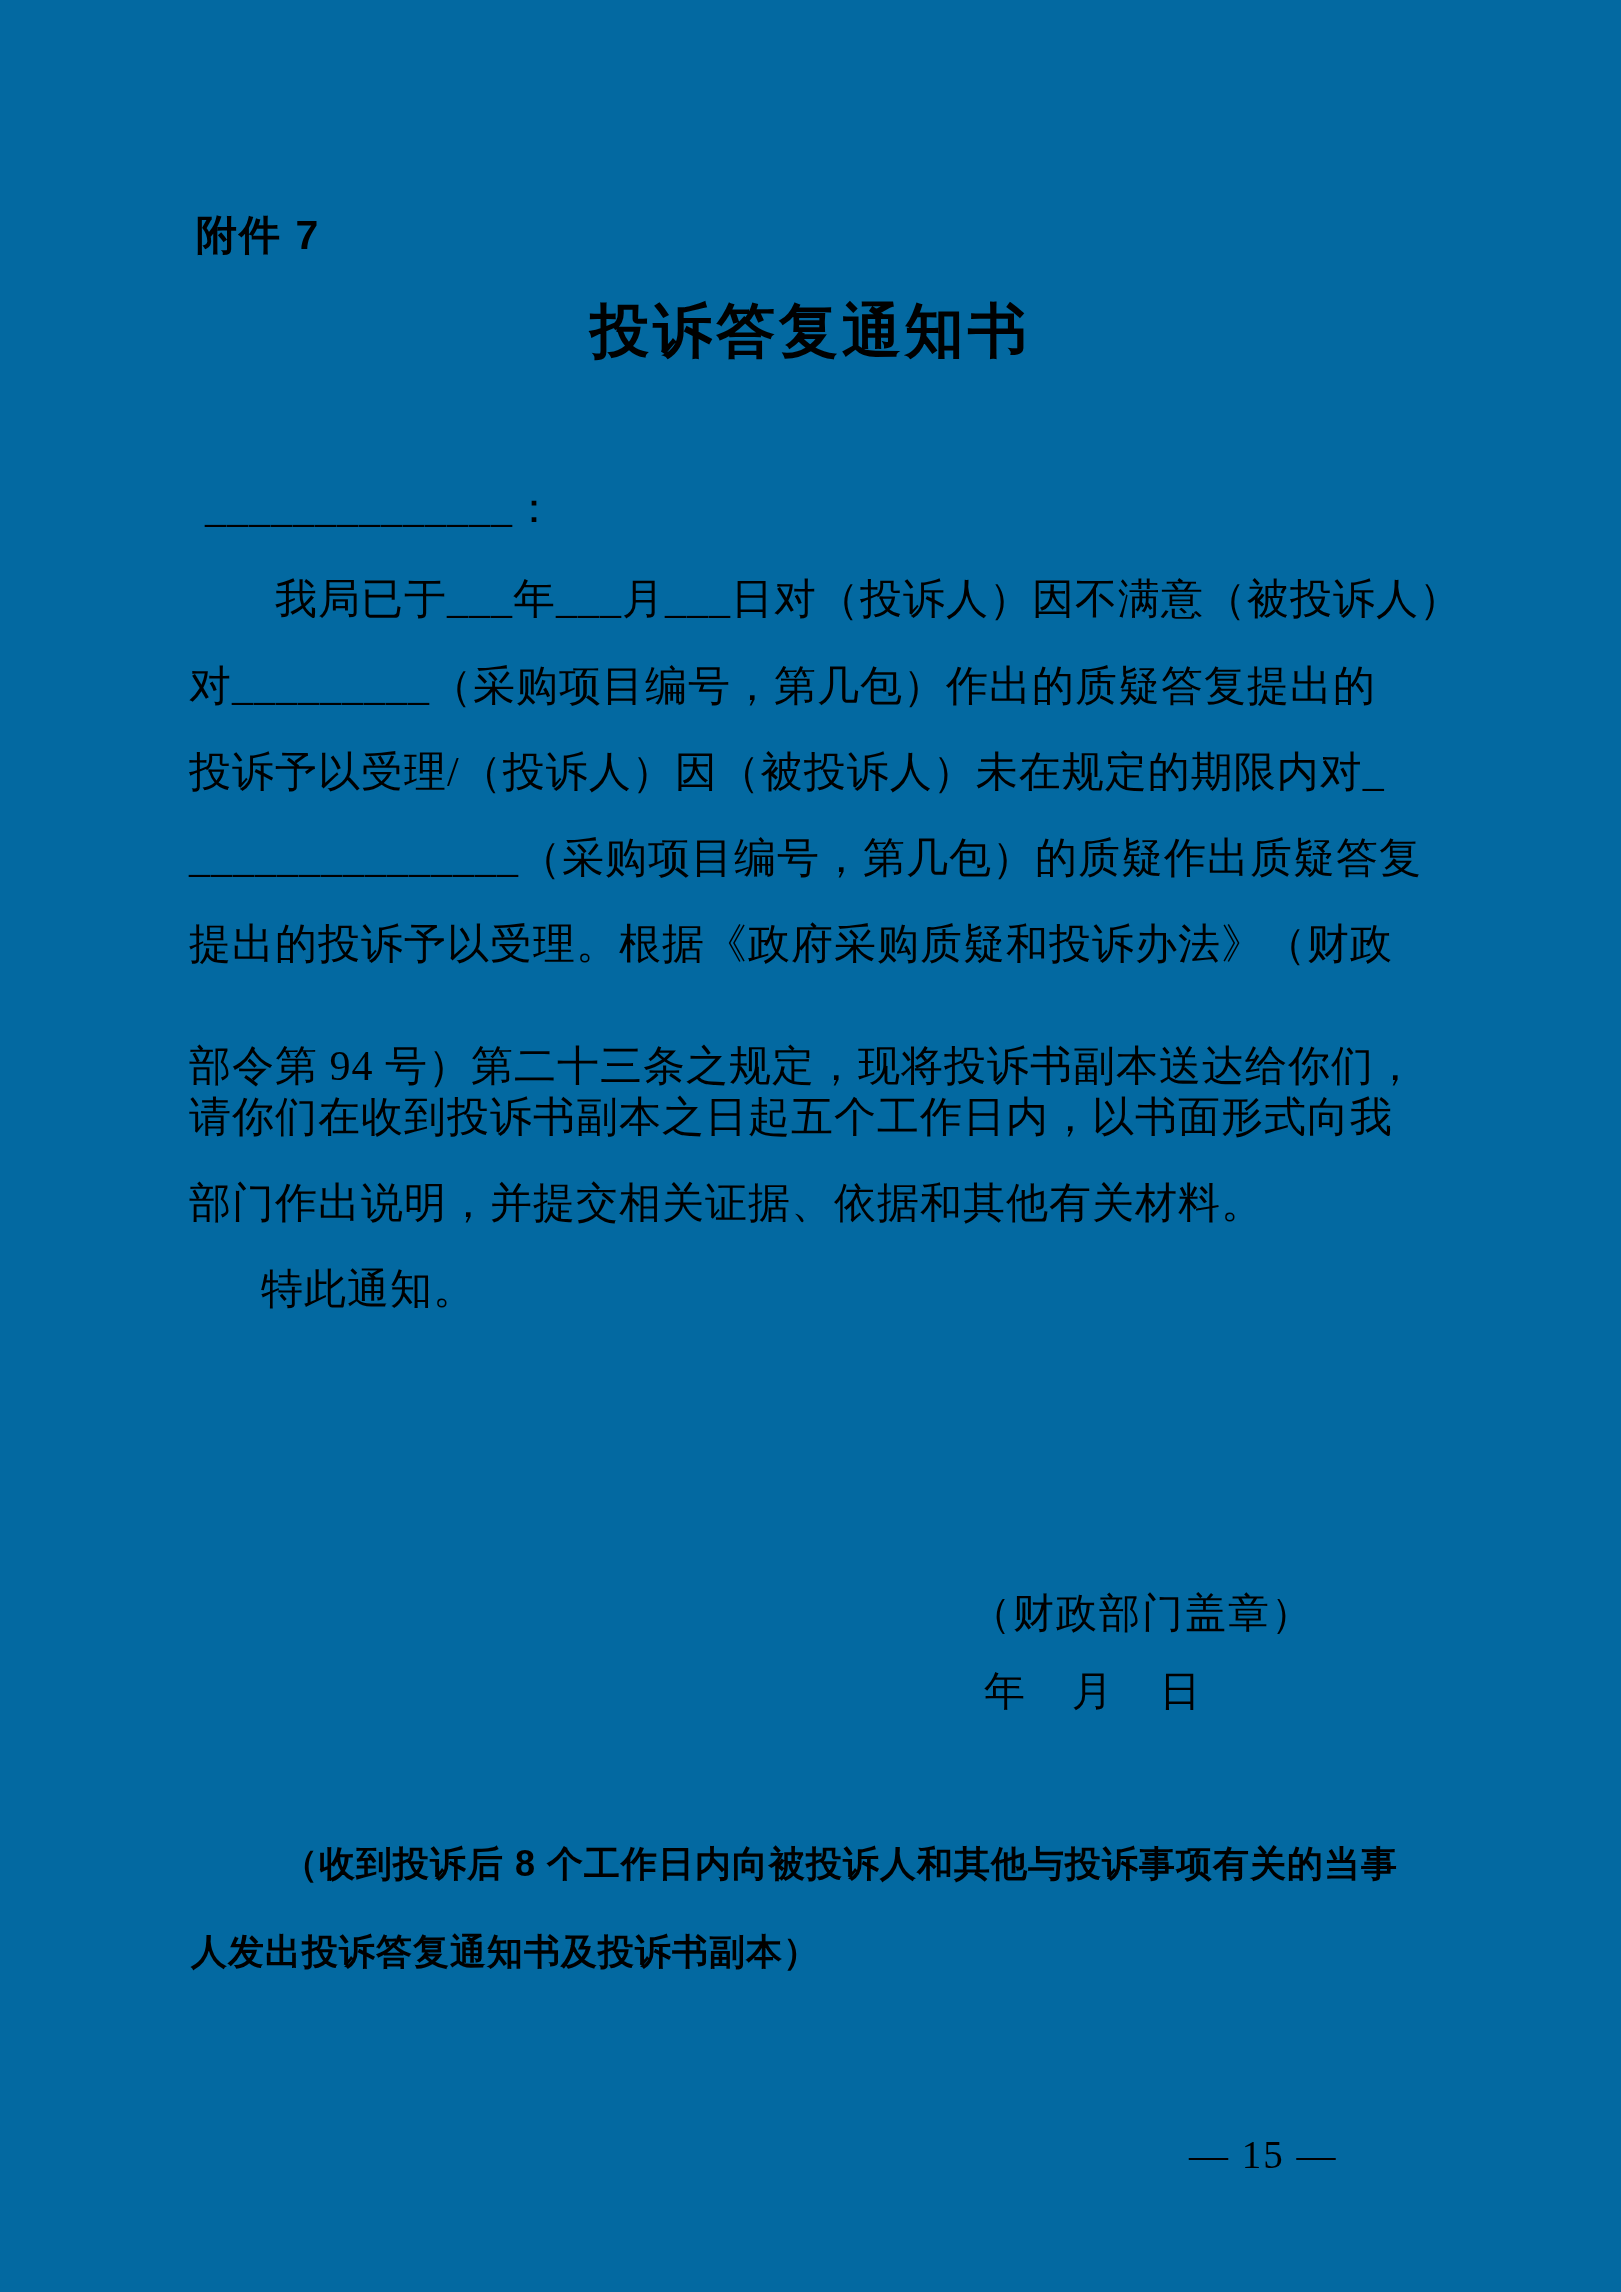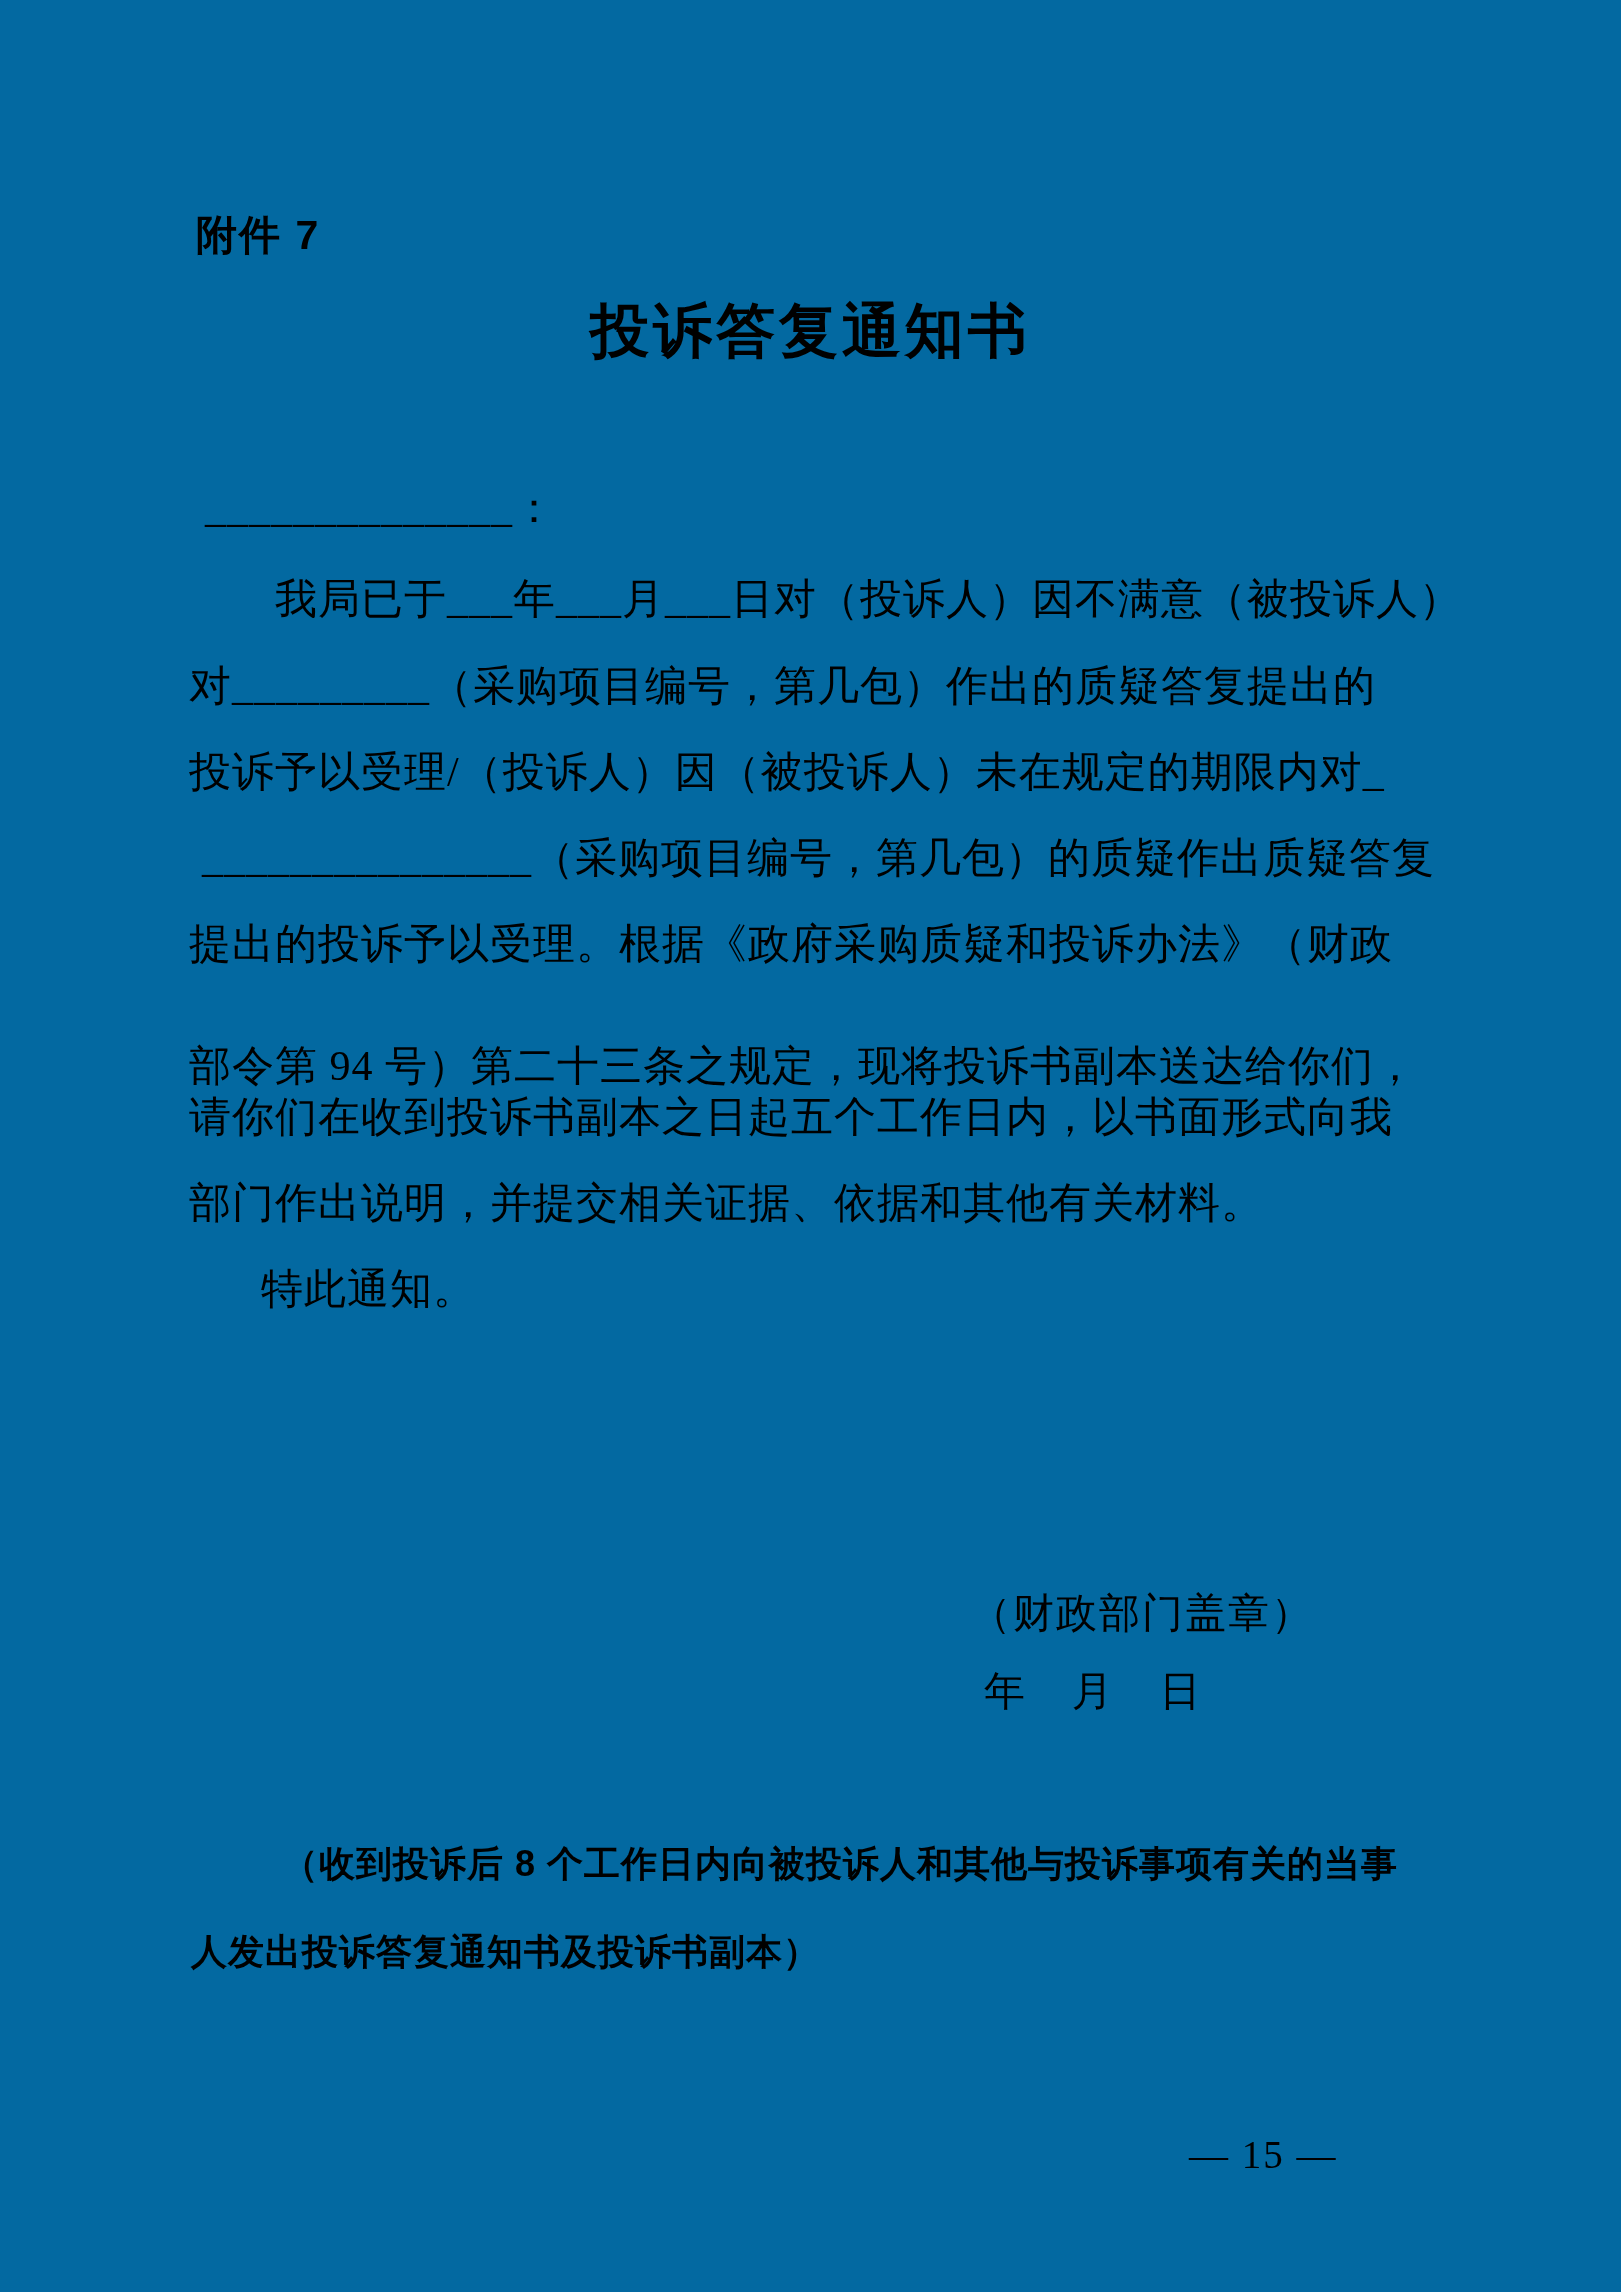--- a/index.html
+++ b/index.html
@@ -57,21 +57,21 @@
 
   <div class="abs sans att" style="left:196px; top:212px;">附件 7</div>
 
   <div class="abs doc-title" style="left:0px; top:298px;">投诉答复通知书</div>
 
   <div class="abs bline" style="left:189px; top:484px;margin-left:16px;">______________：</div>
 
   <div class="abs bline ind" style="left:189px; top:575px;">我局已于___年___月___日对（投诉人）因不满意（被投诉人）</div>
   <div class="abs bline" style="left:189px; top:662px;">对_________（采购项目编号，第几包）作出的质疑答复提出的</div>
   <div class="abs bline" style="left:189px; top:748px;">投诉予以受理/（投诉人）因（被投诉人）未在规定的期限内对_</div>
-  <div class="abs bline" style="left:202px; top:834px;">_______________（采购项目编号，第几包）的质疑作出质疑答复</div>
+  <div class="abs bline" style="left:189px; top:834px;">_______________（采购项目编号，第几包）的质疑作出质疑答复</div>
   <div class="abs bline" style="left:189px; top:920px;">提出的投诉予以受理。根据《政府采购质疑和投诉办法》（财政</div>
   <div class="abs bline" style="left:189px; top:1042px;">部令第 94 号）第二十三条之规定，现将投诉书副本送达给你们，</div>
   <div class="abs bline" style="left:189px; top:1093px;">请你们在收到投诉书副本之日起五个工作日内，以书面形式向我</div>
   <div class="abs bline" style="left:189px; top:1179px;">部门作出说明，并提交相关证据、依据和其他有关材料。</div>
   <div class="abs bline ind" style="left:175px; top:1265px;">特此通知。</div>
 
   <div class="abs sig" style="left:970px; top:1590px;text-align:center;">（财政部门盖章）</div>
   <div class="abs sig" style="left:984px; top:1668px; letter-spacing:2.9px;">年　月　日</div>
 
   <div class="abs sans fnote" style="left:282px; top:1843px;">（收到投诉后 8 个工作日内向被投诉人和其他与投诉事项有关的当事</div>

